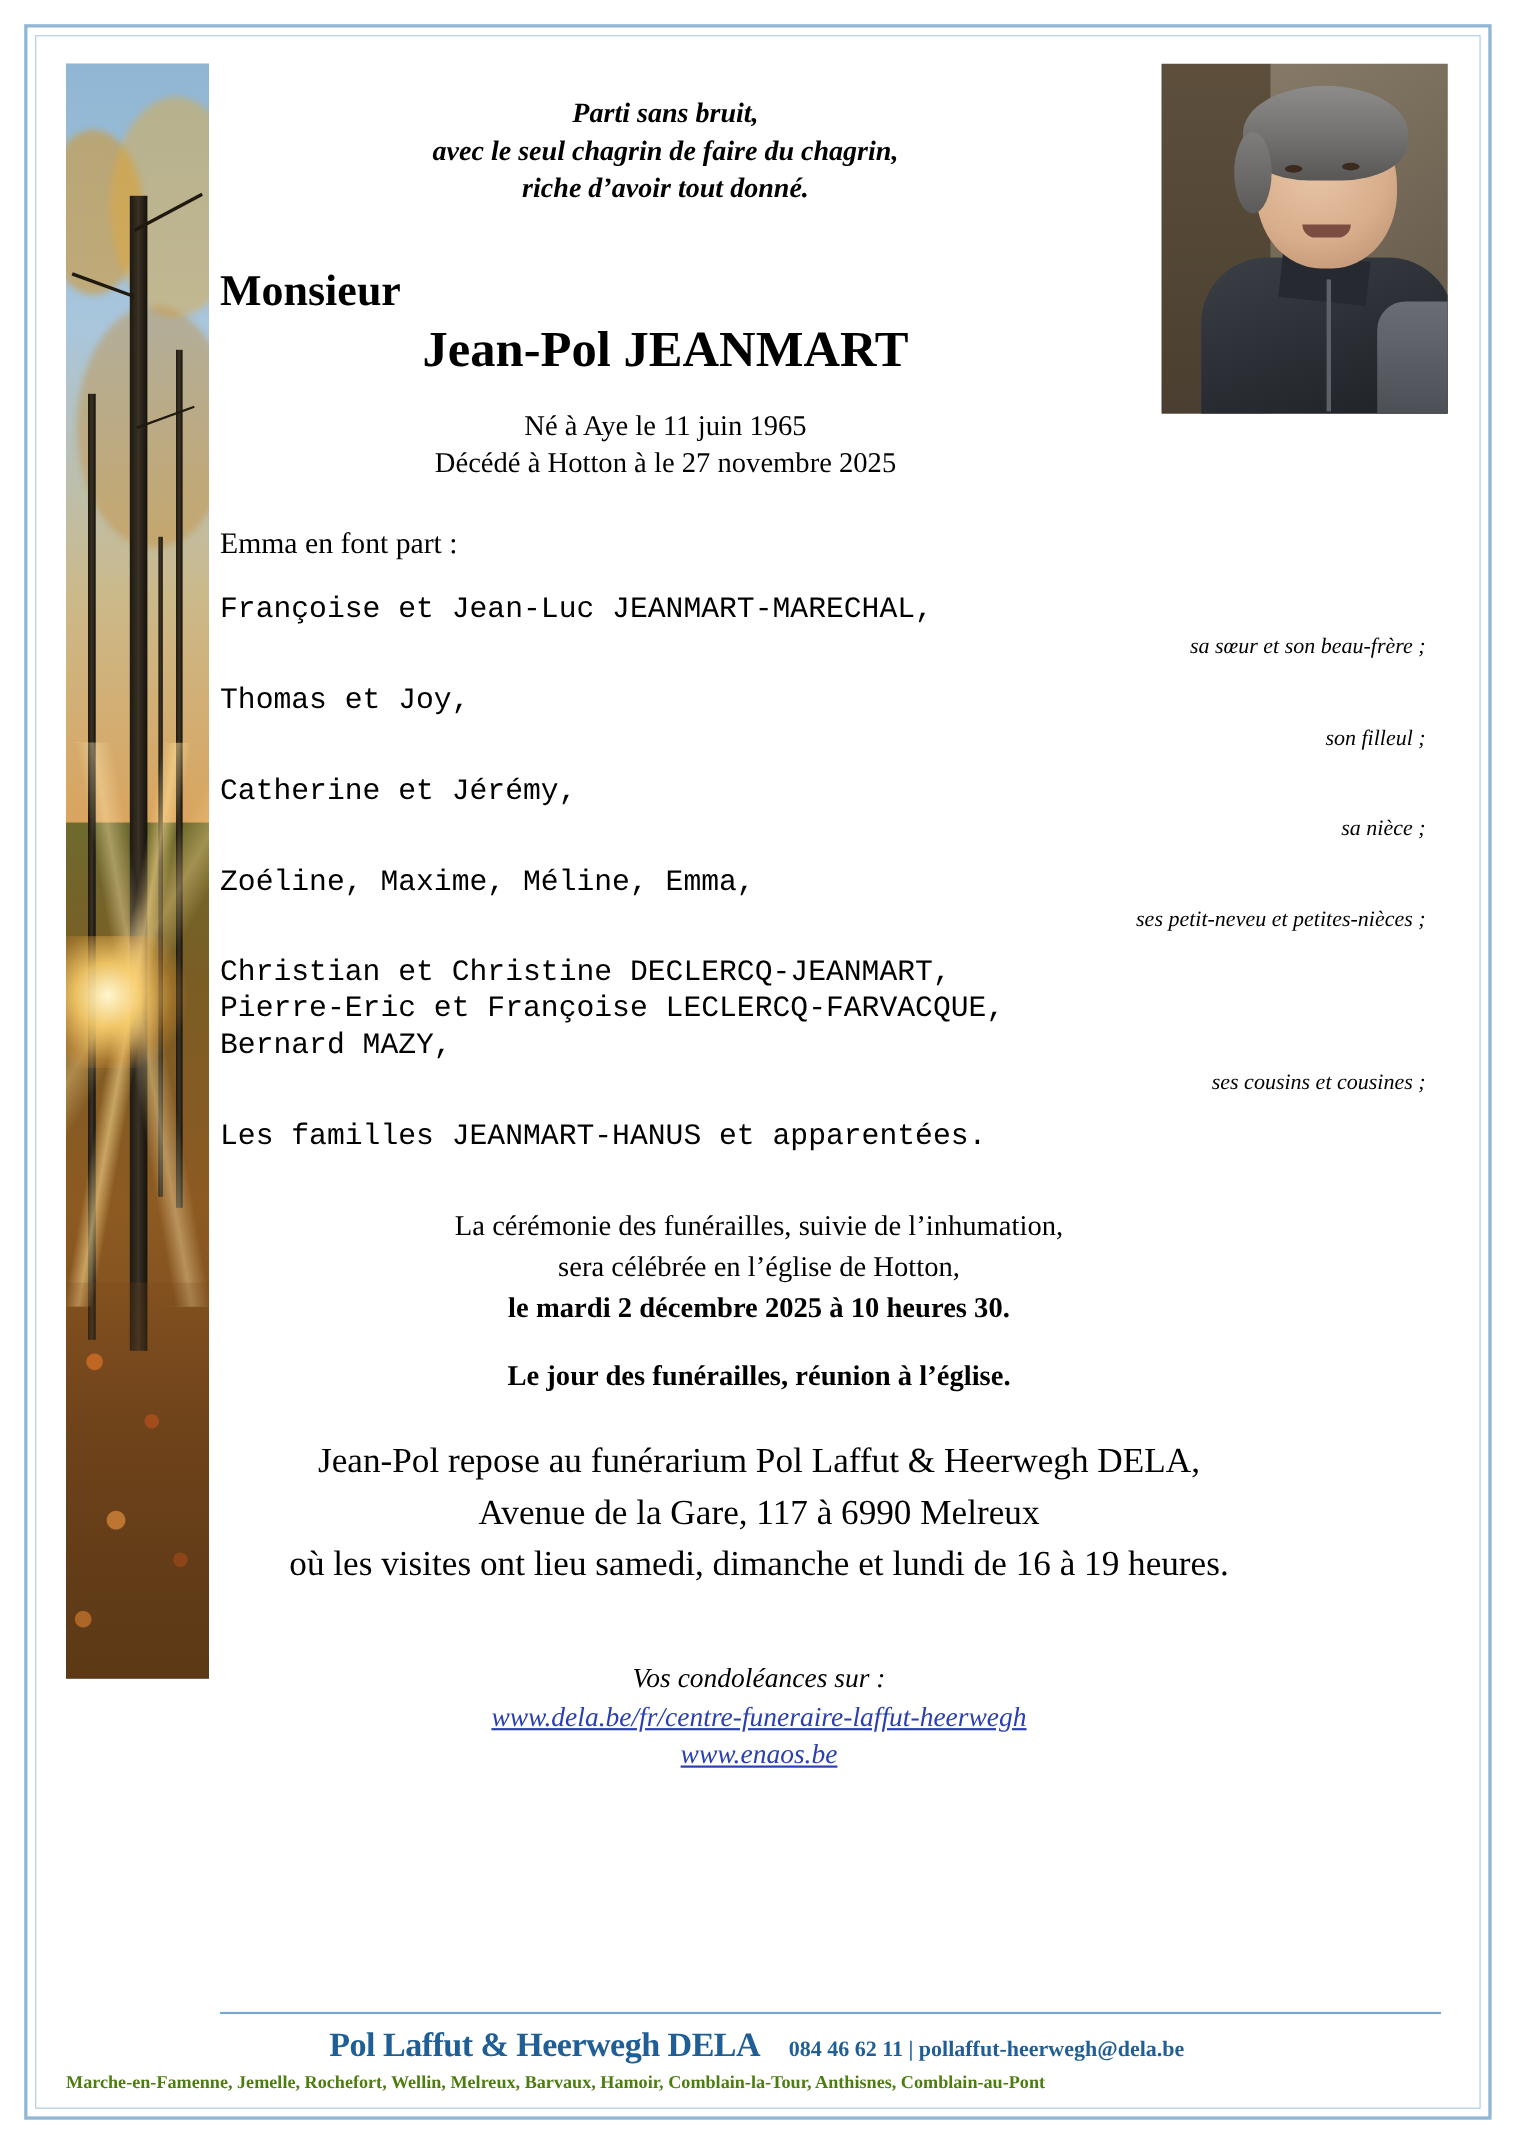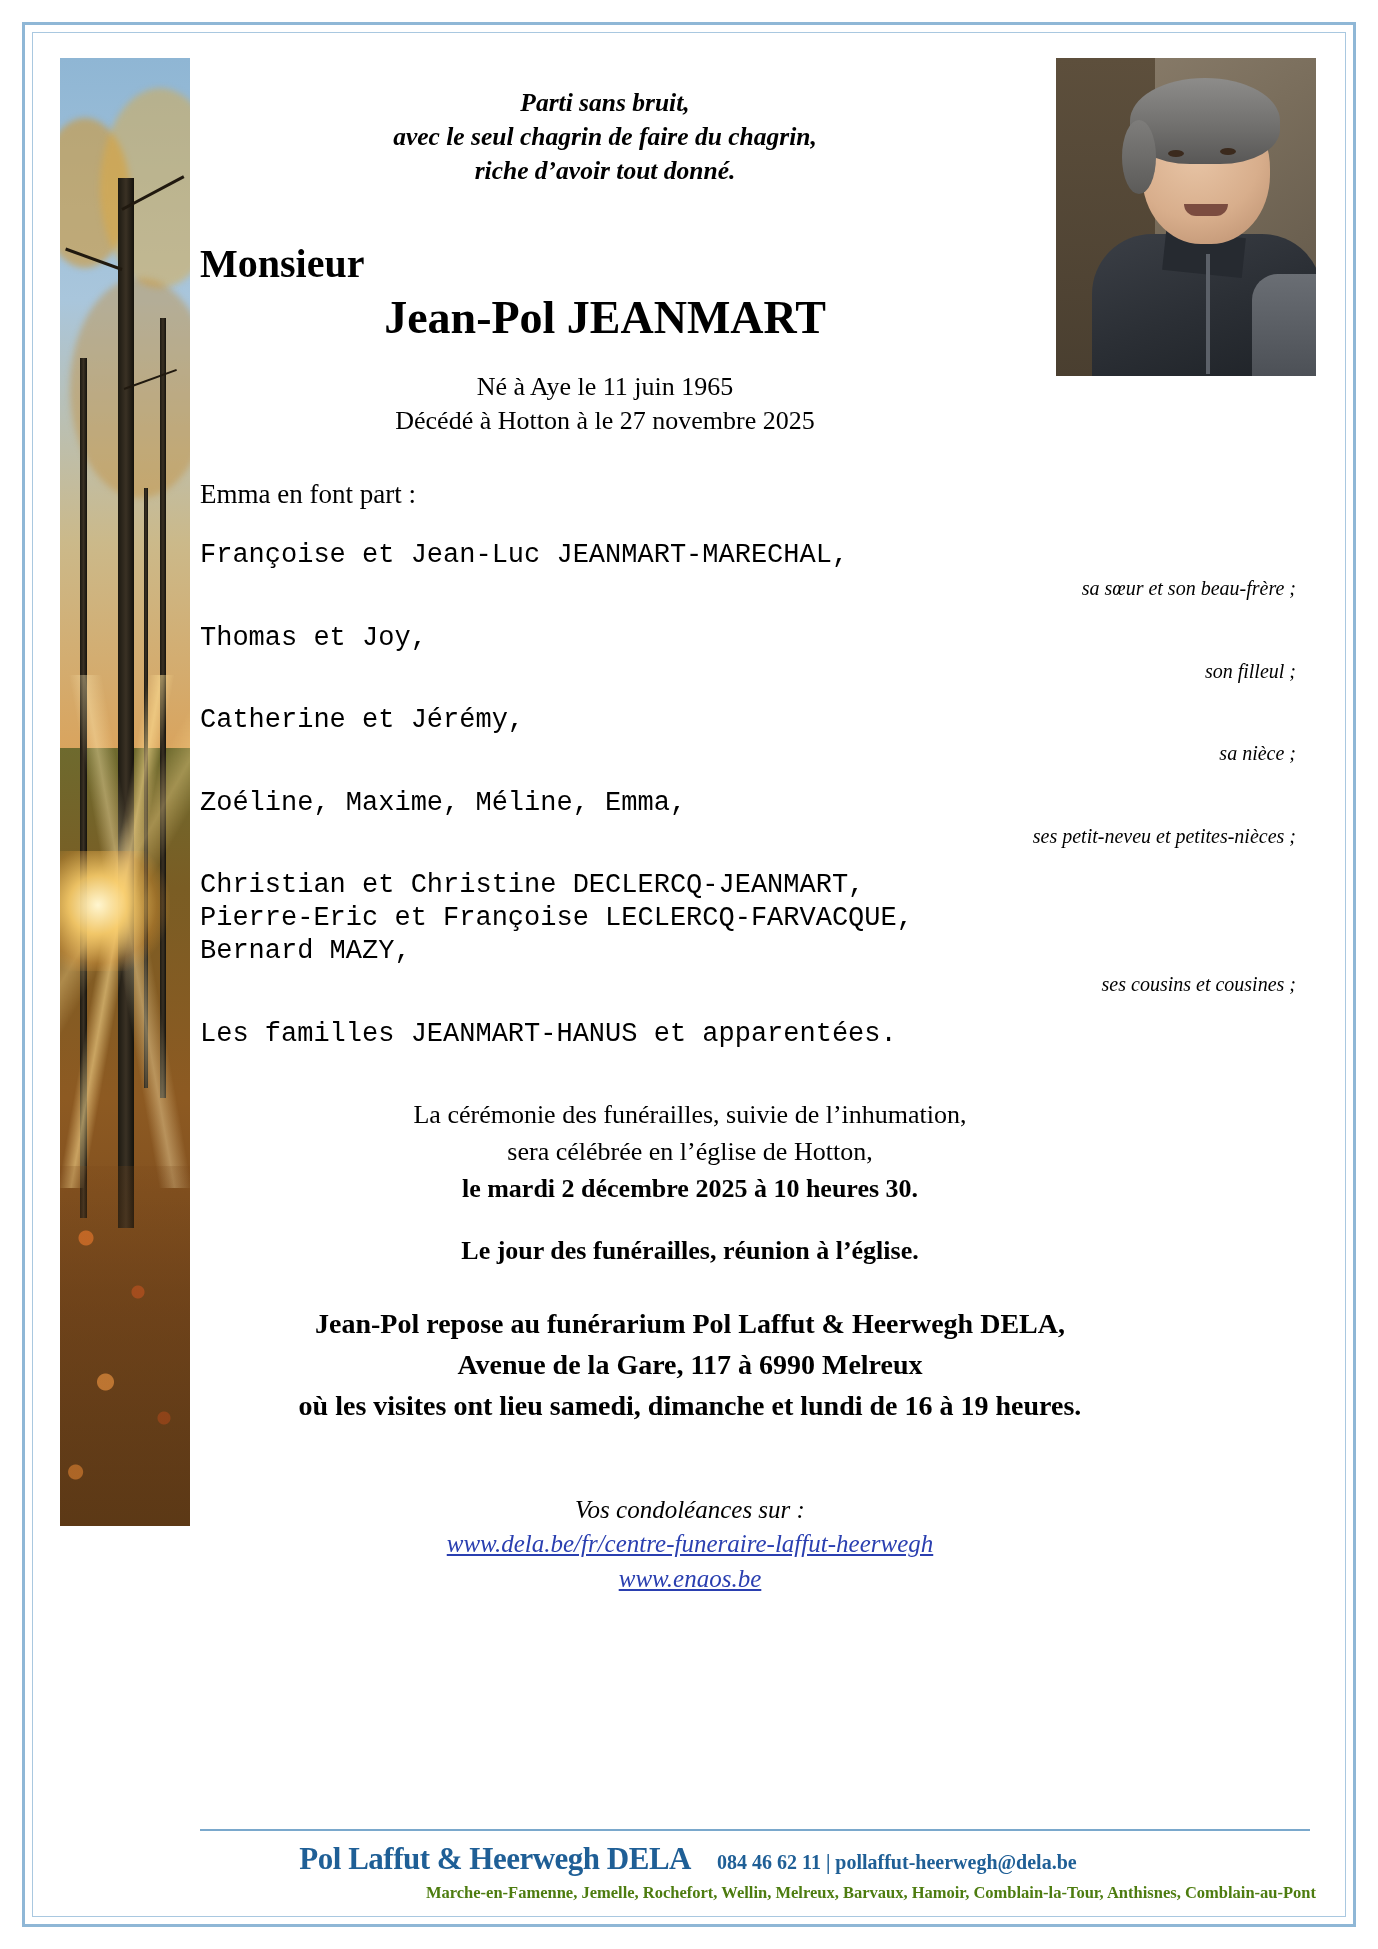--- a/index.html
+++ b/index.html
@@ -239,22 +239,22 @@
     font-size: 26px;
     line-height: 1.42;
     padding-right: 130px;
   }
   .ceremony .b { font-weight: bold; }
   .ceremony .blk { margin-top: 26px; }
 
   .funer {
     margin-top: 34px;
     text-align: center;
-    font-size: 28px;
-    font-weight: bold;
+    font-size: 32px;
+    font-weight: normal;
     line-height: 1.46;
     padding-right: 130px;
   }
 
   .condol {
     margin-top: 66px;
     text-align: center;
     font-style: italic;
     font-size: 25px;
     line-height: 1.38;
@@ -264,21 +264,21 @@
     color: #2a3fb0;
     text-decoration: underline;
     display: block;
   }
 
   
   .footer {
     position: absolute;
     left: 60px; bottom: 46px;
     width: 1256px;
-    text-align: right;
+    text-align: left;
   }
   .footer-rule {
     position: absolute;
     left: 200px; bottom: 118px;
     width: 1110px;
     height: 2px;
     background: #7aa8cc;
   }
   .footer-main {
     display: flex;

